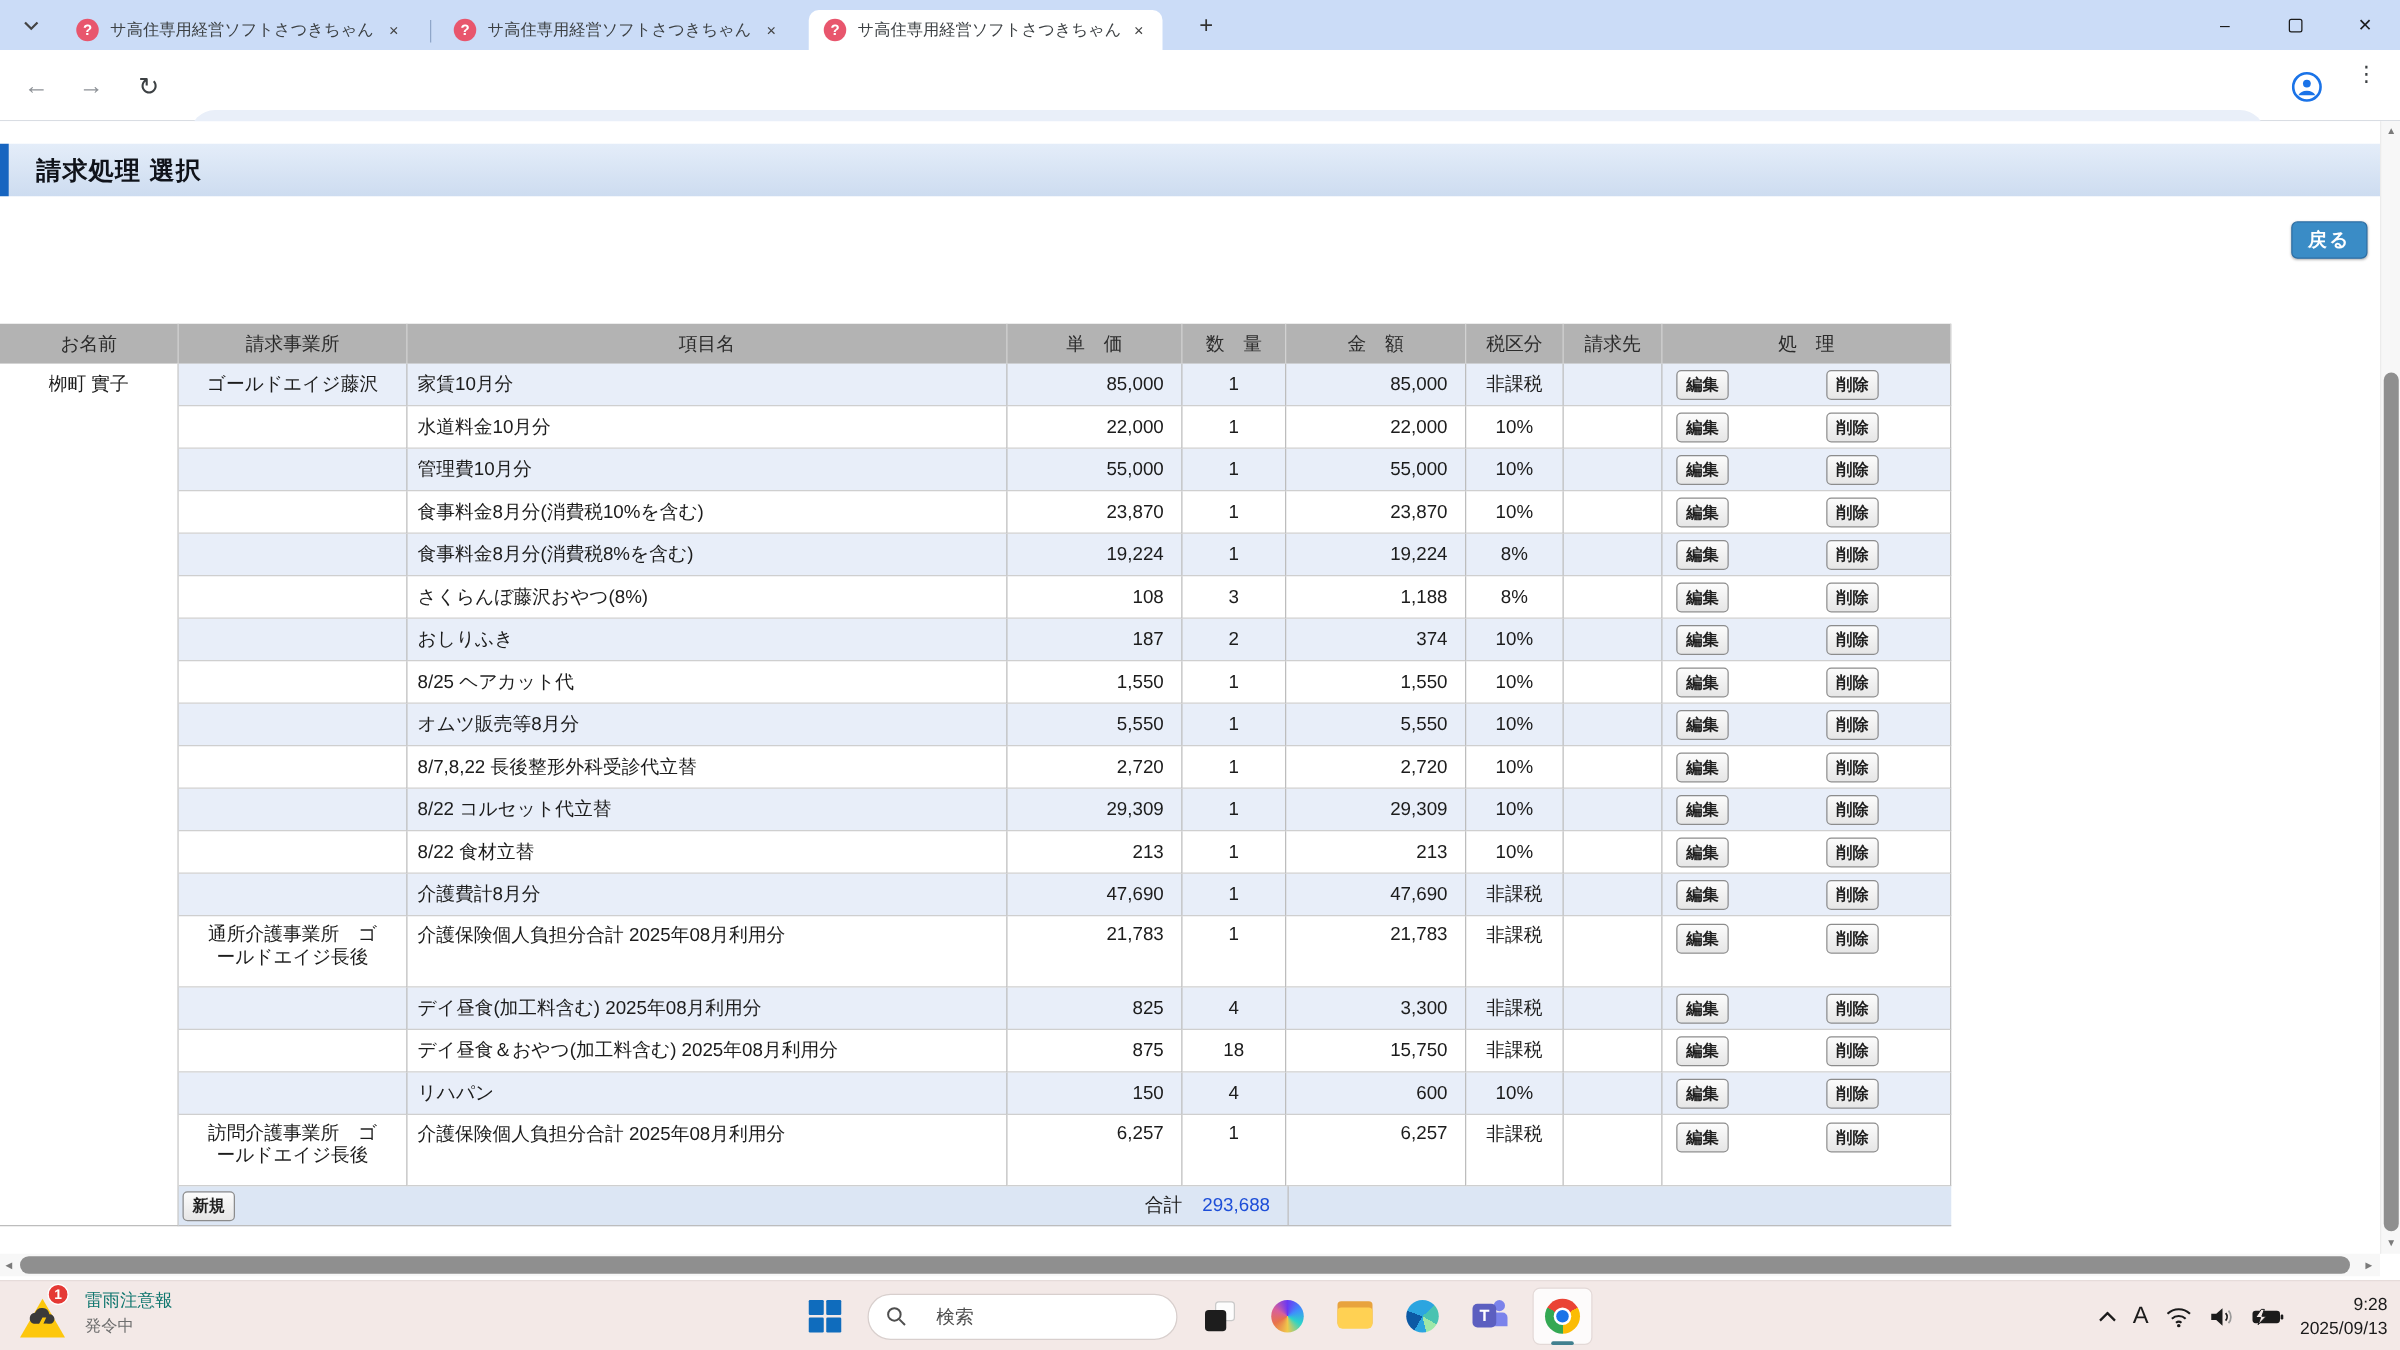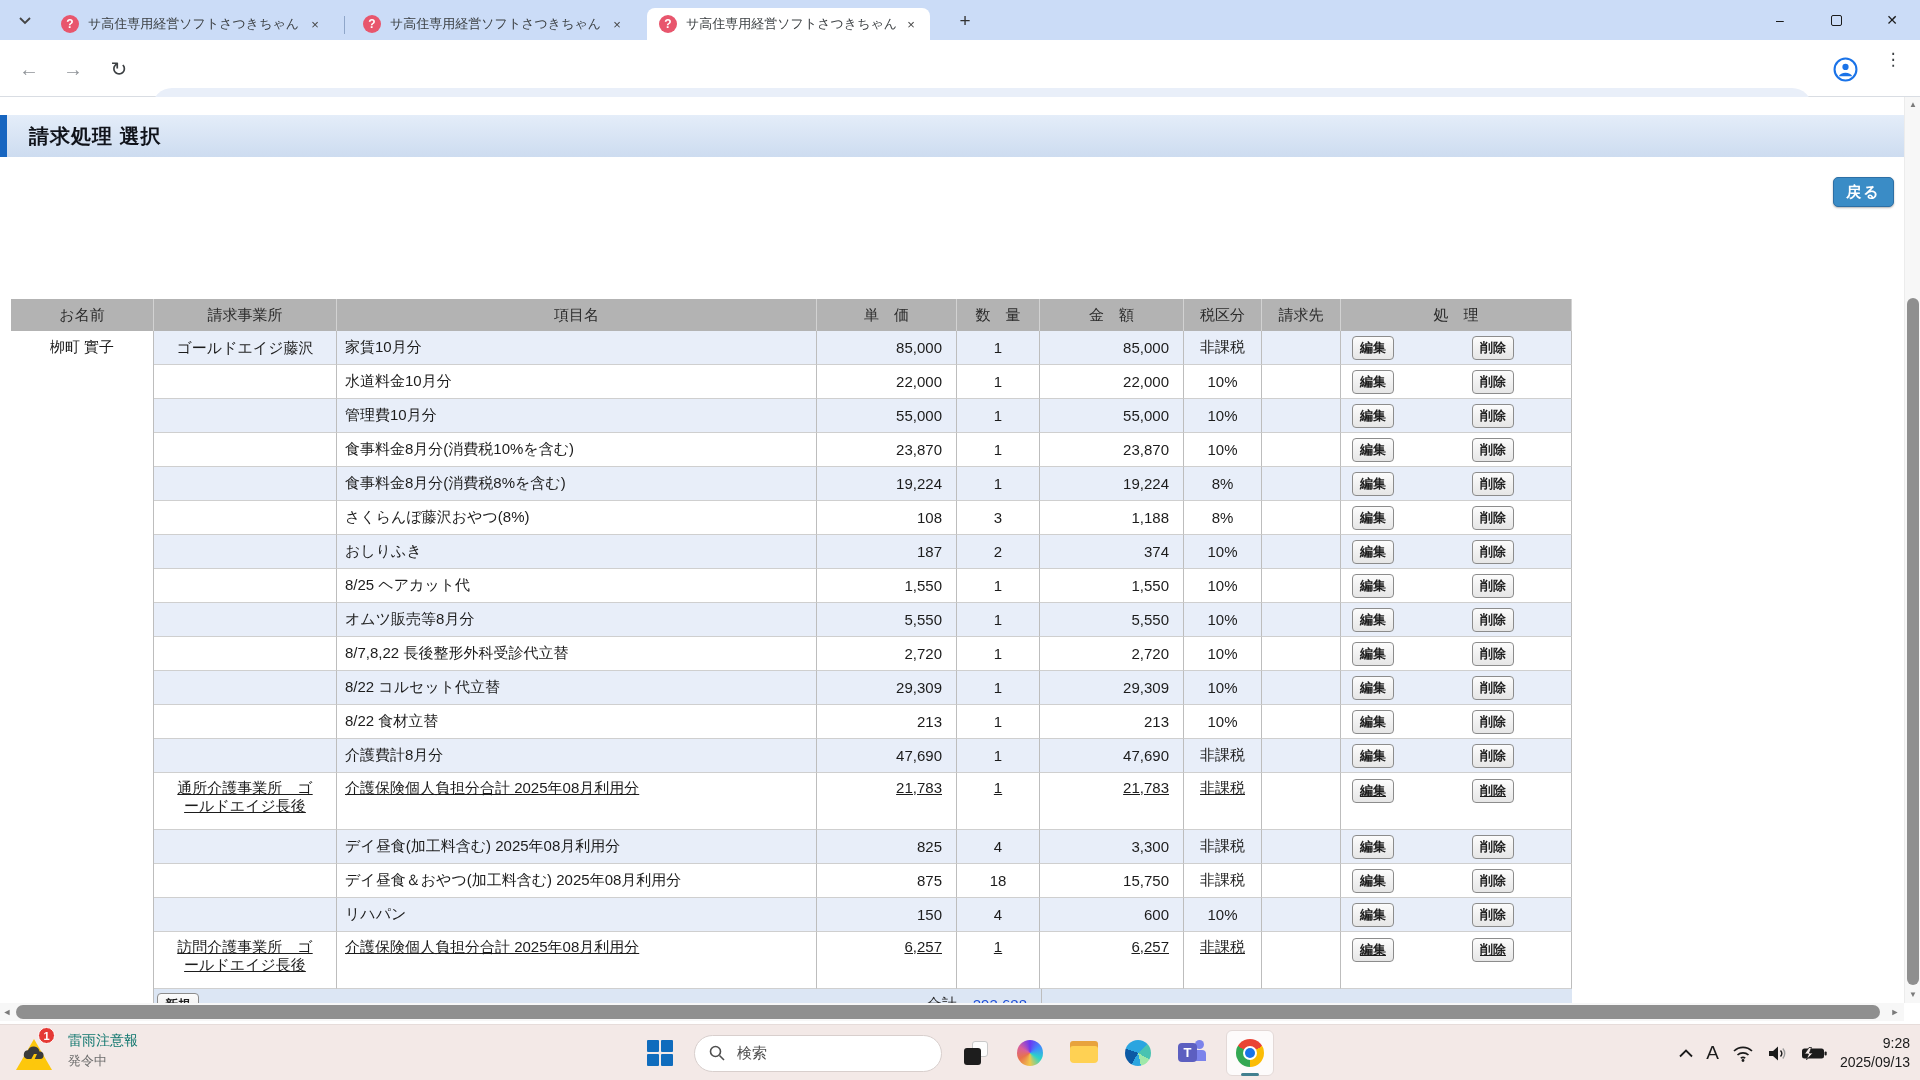--- a/index.html
+++ b/index.html
@@ -31,33 +31,33 @@
   .profile-ic { position:absolute; right:62px; top:17px; cursor:pointer; }
   .menu-ic { position:absolute; right:18px; top:16px; font-size:17px; color:#3c4043; letter-spacing:0; cursor:pointer; line-height:8px; width:18px; text-align:center; }
 
   
   .content { position:absolute; left:0; top:97px; width:1904px; height:906px; background:#fff; overflow:hidden; }
   .page-titlebar { position:absolute; left:0; top:18px; width:1904px; height:42px; background:linear-gradient(#e4edf9,#cddcf0); border-left:7px solid #1765c0; display:flex; align-items:center; }
   .page-title { font-size:20px; font-weight:bold; color:#10131a; margin-left:22px; letter-spacing:1px; }
   .btn-back { position:absolute; left:1833px; top:80px; width:61px; height:30px; background:#3a8cc6; border:1px solid #2d6fa5; border-radius:5px; color:#fff; font-size:15px; font-weight:bold; display:flex; align-items:center; justify-content:center; letter-spacing:2px; box-shadow:0 1px 2px rgba(0,0,0,.3); cursor:pointer; }
 
   
-  .billing-table { position:absolute; left:11px; top:162px; width:1561px; font-size:15px; color:#1c1c1c;margin-top:40px; }
+  .billing-table { position:absolute; left:0; top:162px; width:1561px; font-size:15px; color:#1c1c1c; }
   .thead { display:flex; height:32px; background:#b3b3b3; color:#2b2b2b; }
   .thead .hcell { display:flex; align-items:center; justify-content:center; border-right:1px solid #d2d2d2; height:100%; }
   .c-name{width:143px} .c-biz{width:183px} .c-item{width:480px} .c-unit{width:140px}
   .c-qty{width:83px} .c-amt{width:144px} .c-tax{width:78px} .c-bill{width:79px} .c-act{width:231px}
   .tbody { display:flex;justify-content:center; }
   .name-col { width:143px; background:#fff; border-right:1px solid #bdbdbd; border-bottom:1px solid #bdbdbd; text-align:center; padding-top:7px; }
   .rows-col { width:1418px; }
   .trow { display:flex; min-height:34px; background:#fff; }
   .trow.alt { background:#e8eef9; }
   .trow .cell { border-right:1px solid #bdbdbd; border-bottom:1px solid #cfcfcf; display:flex; align-items:center; }
   .trow.tall { min-height:57px; }
-  .trow.tall .cell { align-items:flex-start; padding-top:6px;text-decoration:underline; }
+  .trow.tall .cell { align-items:flex-start; padding-top:6px; }
   .cell.c-item { padding-left:8px; }
   .cell.c-unit, .cell.c-amt { justify-content:flex-end; padding-right:14px; }
   .cell.c-qty, .cell.c-tax, .cell.c-biz { justify-content:center; text-align:center; }
   .cell.c-biz { line-height:1.2; padding:0 21px; }
   .trow.tall .cell.c-biz { padding-top:6px; }
   .btn-sm { background:linear-gradient(#fcfcfc,#e6e6e6); border:1px solid #8c8c8c; border-radius:4px; font-size:13px; font-weight:bold; color:#1f1f1f; padding:2px 7px; font-family:inherit; cursor:pointer; }
   .cell.c-act { padding-left:11px; }
   .cell.c-act .btn-del { margin-left:78px; }
   .tfoot { display:flex; height:32px; background:#dce6f4; border-bottom:1px solid #bdbdbd; align-items:center; }
   .tfoot .newbtn-zone { width:515px; padding-left:3px; }
@@ -76,21 +76,21 @@
 
   
   .taskbar { position:absolute; left:0; top:1024px; width:1920px; height:56px; background:#f3e9e7; border-top:1px solid #e6dcda; }
   .weather { position:absolute; left:14px; top:5px; display:flex; align-items:center; gap:10px; cursor:pointer; }
   .weather-badge { position:absolute; left:24px; top:-3px; width:17px; height:17px; background:#e53935; border:1.5px solid #fff; border-radius:50%; color:#fff; font-size:11px; font-weight:bold; display:flex; align-items:center; justify-content:center; }
   .weather-text .l1 { font-size:14px; color:#0f766e; }
   .weather-text .l2 { font-size:13px; color:#6e6e6e; margin-top:2px; }
   .tb-center { position:absolute; left:640px; top:0; height:56px; display:flex; align-items:center; gap:14px; }
   .start-grid { width:26px; height:26px; display:grid; grid-template-columns:12px 12px; grid-template-rows:12px 12px; gap:2px; cursor:pointer; }
   .start-grid div { background:#0f6cbd; border-radius:1px; }
-  .search-pill { width:248px; height:37px; background:#fff; border:1px solid #d8cfcd; border-radius:19px; display:flex; align-items:center; padding-left:14px; gap:12px; cursor:text; }
+  .search-pill { width:248px; height:37px; background:#fff; border:1px solid #d8cfcd; border-radius:19px; display:flex; align-items:center; padding-left:14px; gap:24px; cursor:text; }
   .search-pill .ph { font-size:15px; color:#4e4e4e; }
   .tb-ic { width:40px; height:44px; display:flex; align-items:center; justify-content:center; cursor:pointer; position:relative; }
   .taskview-ic { position:relative; width:24px; height:24px; }
   .taskview-ic .b { position:absolute; right:0; top:0; width:16px; height:16px; background:#fdfdfd; border:1px solid #c9c9c9; border-radius:3px; }
   .taskview-ic .f { position:absolute; left:0; bottom:0; width:17px; height:17px; background:#1d1d1d; border-radius:3px; }
   .copilot-ic { width:26px; height:26px; border-radius:50%; background:conic-gradient(#6a38f2,#3f8efc,#2bd4c8,#f0c84b,#e8734b,#d85f9c,#6a38f2); }
   .folder-ic { position:relative; width:28px; height:24px; }
   .folder-ic .back { position:absolute; left:0; top:0; width:28px; height:20px; background:#e8a33d; border-radius:3px; }
   .folder-ic .front { position:absolute; left:0; top:5px; width:28px; height:17px; background:#ffd153; border-radius:3px 3px 4px 4px; }
   .edge-ic { width:26px; height:26px; border-radius:50%; background:conic-gradient(from 210deg,#0c59a4 0 22%,#2ba5e0 22% 55%,#49c3b1 55% 75%,#9ee8a9 75% 88%,#2ba5e0 88% 100%); }

